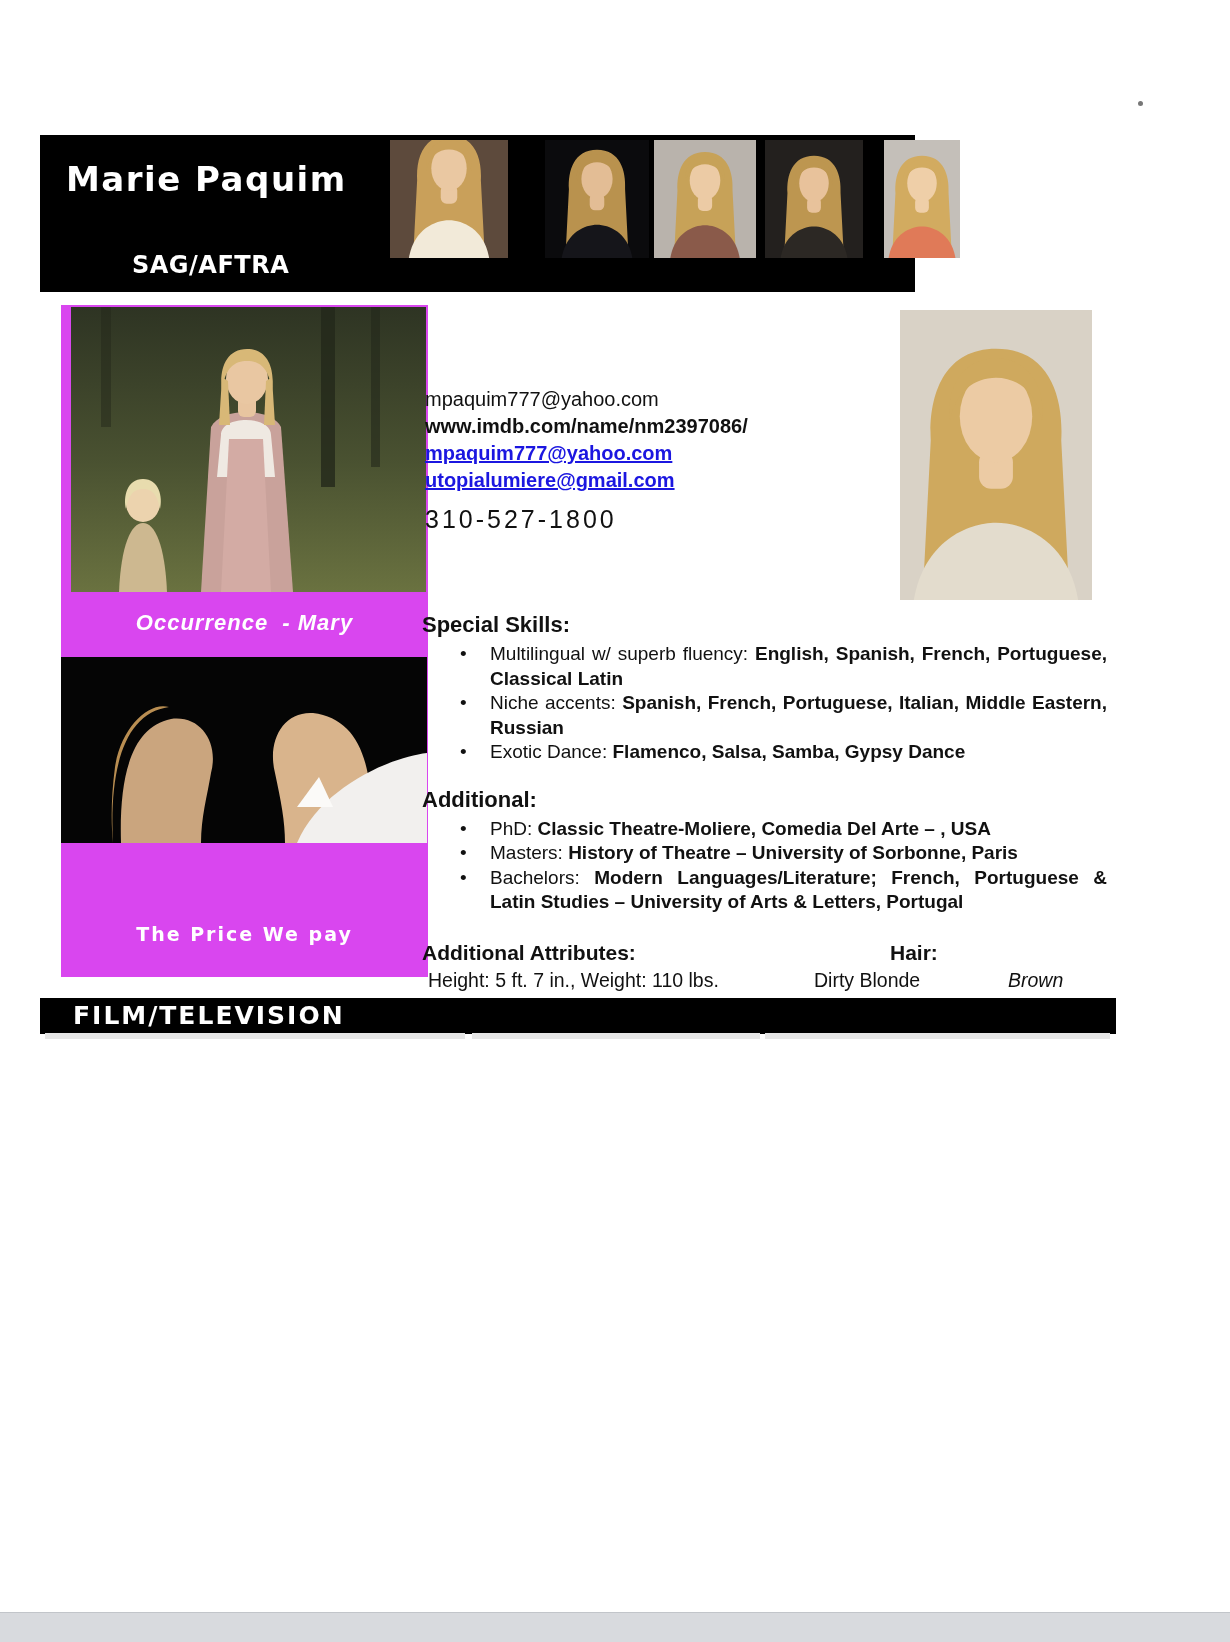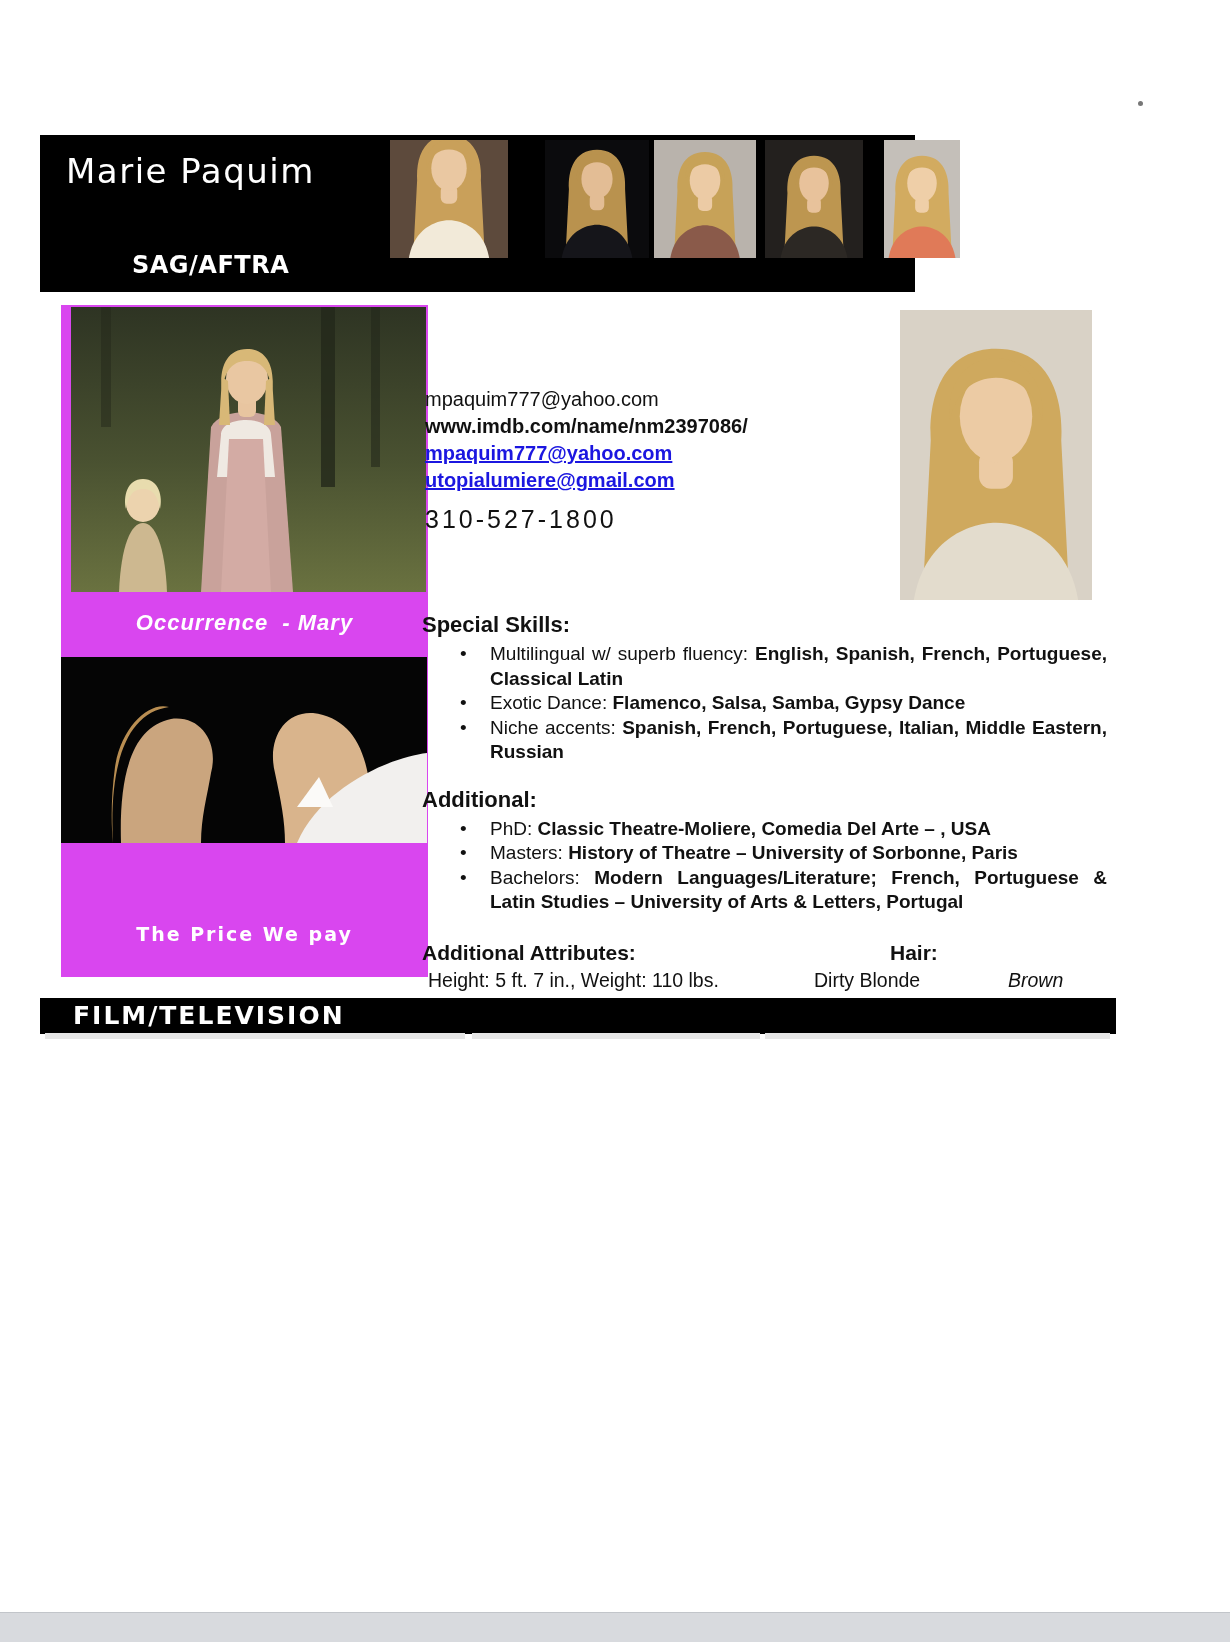--- a/index.html
+++ b/index.html
@@ -3,22 +3,22 @@
 <meta charset="utf-8">
 <style>
   html,body{margin:0;padding:0;background:#fff;}
   .page{position:relative;width:1230px;height:1642px;background:#fff;overflow:hidden;
         font-family:"Liberation Sans",sans-serif;color:#111;}
 
   .stray-dot{position:absolute;left:1138px;top:101px;width:5px;height:5px;border-radius:50%;background:#777;}
 
   
   .header-black{position:absolute;left:40px;top:135px;width:875px;height:157px;background:#000;}
-  .actor-name{position:absolute;left:26px;top:16px;color:#fff;font-family:"DejaVu Sans","Liberation Sans",sans-serif;
-              font-weight:normal;font-size:34px;letter-spacing:1.5px;}
+  .actor-name{position:absolute;left:26px;top:24px;color:#fff;font-family:"DejaVu Sans","Liberation Sans",sans-serif;
+              font-weight:bold;font-size:34px;letter-spacing:1.5px;}
   .union{position:absolute;left:92px;top:116px;color:#fff;font-family:"DejaVu Sans","Liberation Sans",sans-serif;
          font-weight:bold;font-size:24px;letter-spacing:.5px;}
   .hs{position:absolute;top:140px;height:118px;overflow:hidden;}
   .hs svg{width:100%;height:100%;display:block;}
   .hs1{left:390px;width:118px;--bg:#5d4a3c;--hair:#c9a05a;--skin:#eac8a2;--top:#f2ead9;}
   .hs2{left:545px;width:104px;--bg:#0b0b0d;--hair:#b9924e;--skin:#e3bd95;--top:#15151a;}
   .hs3{left:654px;width:102px;--bg:#b9b3ac;--hair:#c7a258;--skin:#ecCBa5;--top:#8a5a4a;}
   .hs4{left:765px;width:98px;--bg:#23201e;--hair:#bd9650;--skin:#e8c29b;--top:#2c2824;}
   .hs5{left:884px;width:76px;--bg:#c4bfb9;--hair:#d2ab60;--skin:#efcfa8;--top:#e07a58;}
 
@@ -187,22 +187,22 @@
       </svg>
   </div>
 
   <div class="info-col">
 
     <div class="skills-block">
       <div class="sec-heading">Special Skills:</div>
       <ul class="attr-list">
 
       <li><span class="lbl">Multilingual w/ superb fluency:</span> <span class="val">English, Spanish, French, Portuguese, Classical Latin</span></li>
+          <li><span class="lbl">Niche accents:</span> <span class="val">Spanish, French, Portuguese, Italian, Middle Eastern, Russian</span></li>
           <li><span class="lbl">Exotic Dance:</span> <span class="val">Flamenco, Salsa, Samba, Gypsy Dance</span></li>
-          <li><span class="lbl">Niche accents:</span> <span class="val">Spanish, French, Portuguese, Italian, Middle Eastern, Russian</span></li>
         </ul>
     </div>
 
     <div class="edu-block">
       <div class="sec-heading">Additional:</div>
       <ul class="attr-list">
 
       <li><span class="lbl">PhD:</span> <span class="val">Classic Theatre-Moliere, Comedia Del Arte – , USA</span></li>
           <li><span class="lbl">Masters:</span> <span class="val">History of Theatre – University of Sorbonne, Paris</span></li>
           <li><span class="lbl">Bachelors:</span> <span class="val">Modern Languages/Literature; French, Portuguese &amp; Latin Studies – University of Arts &amp; Letters, Portugal</span></li>

